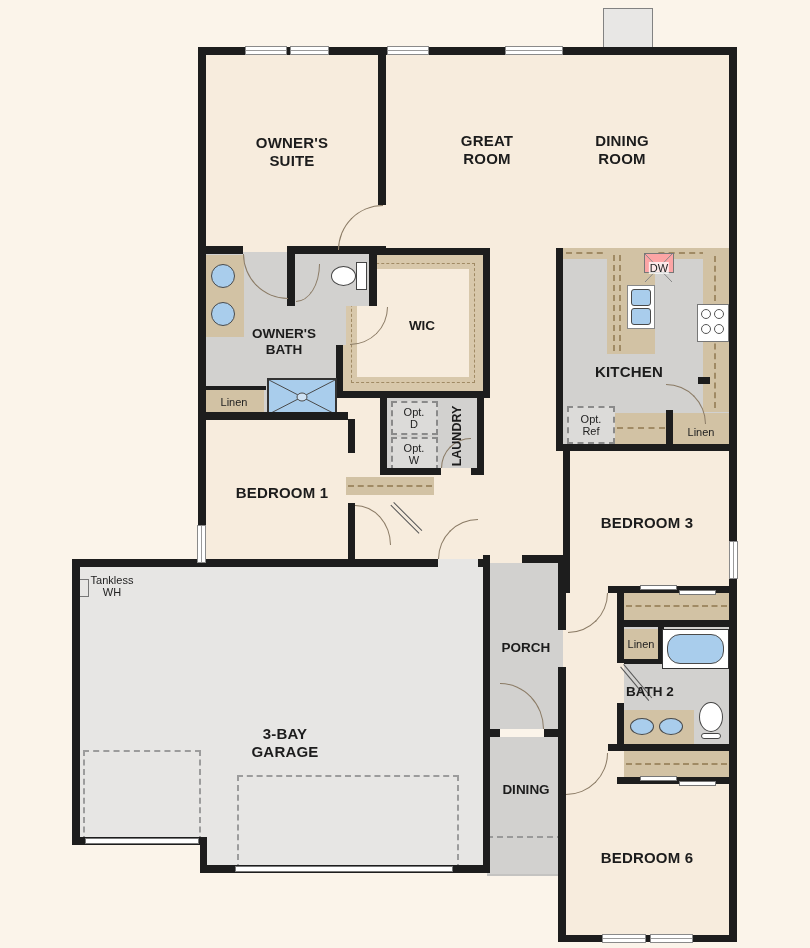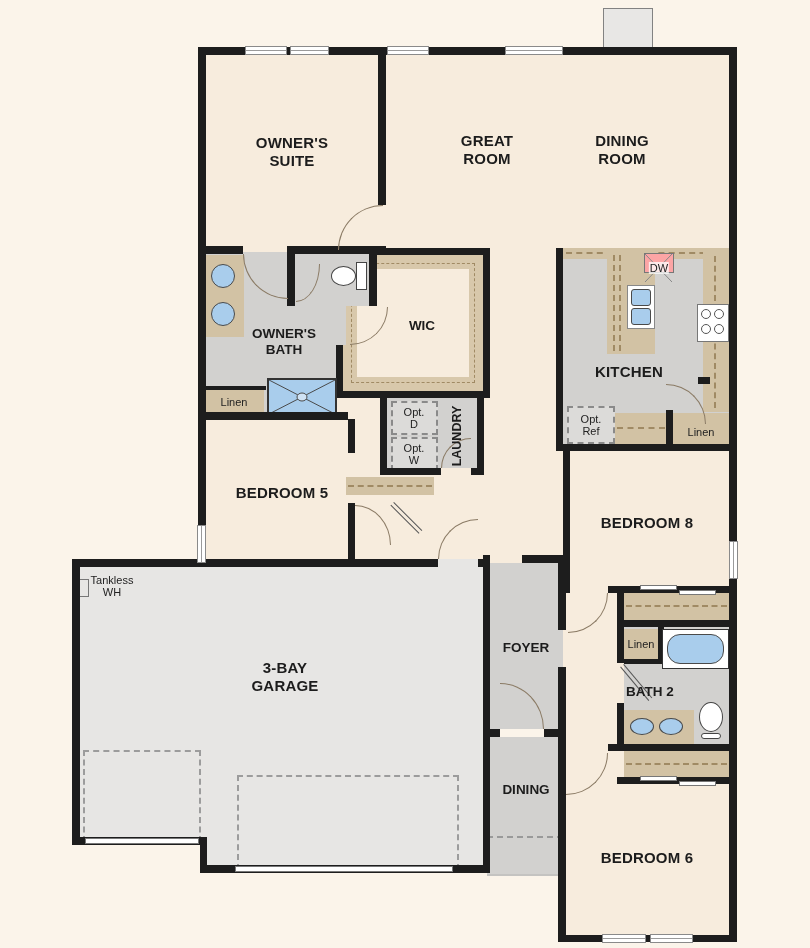--- a/index.html
+++ b/index.html
@@ -220,27 +220,27 @@
 SUITE</div>
   <div class="lbl" style="left:487px;top:150px">GREAT
 ROOM</div>
   <div class="lbl" style="left:622px;top:150px">DINING
 ROOM</div>
   <div class="lbl" style="left:629px;top:372px">KITCHEN</div>
   <div class="lbl-m" style="left:284px;top:342px">OWNER'S
 BATH</div>
   <div class="lbl-m" style="left:422px;top:326px">WIC</div>
   <div class="lbl-m" style="left:457px;top:436px;transform:translate(-50%,-50%) rotate(-90deg);font-size:12.5px">LAUNDRY</div>
-  <div class="lbl" style="left:282px;top:493px">BEDROOM 5</div>
-  <div class="lbl" style="left:647px;top:523px">BEDROOM 8</div>
+  <div class="lbl" style="left:282px;top:493px">BEDROOM 1</div>
+  <div class="lbl" style="left:647px;top:523px">BEDROOM 3</div>
   <div class="lbl" style="left:647px;top:858px">BEDROOM 6</div>
   <div class="lbl-m" style="left:650px;top:692px">BATH 2</div>
-  <div class="lbl-m" style="left:526px;top:648px">FOYER</div>
+  <div class="lbl-m" style="left:526px;top:648px">PORCH</div>
   <div class="lbl-m" style="left:526px;top:790px">DINING</div>
-  <div class="lbl" style="left:285px;top:677px">3-BAY
+  <div class="lbl" style="left:285px;top:743px">3-BAY
 GARAGE</div>
   <div class="sm" style="left:234px;top:402px">Linen</div>
   <div class="sm" style="left:641px;top:644px">Linen</div>
   <div class="sm" style="left:701px;top:432px">Linen</div>
   <div class="sm" style="left:414px;top:418px">Opt.
 D</div>
   <div class="sm" style="left:414px;top:454px">Opt.
 W</div>
   <div class="sm" style="left:591px;top:425px">Opt.
 Ref</div>

